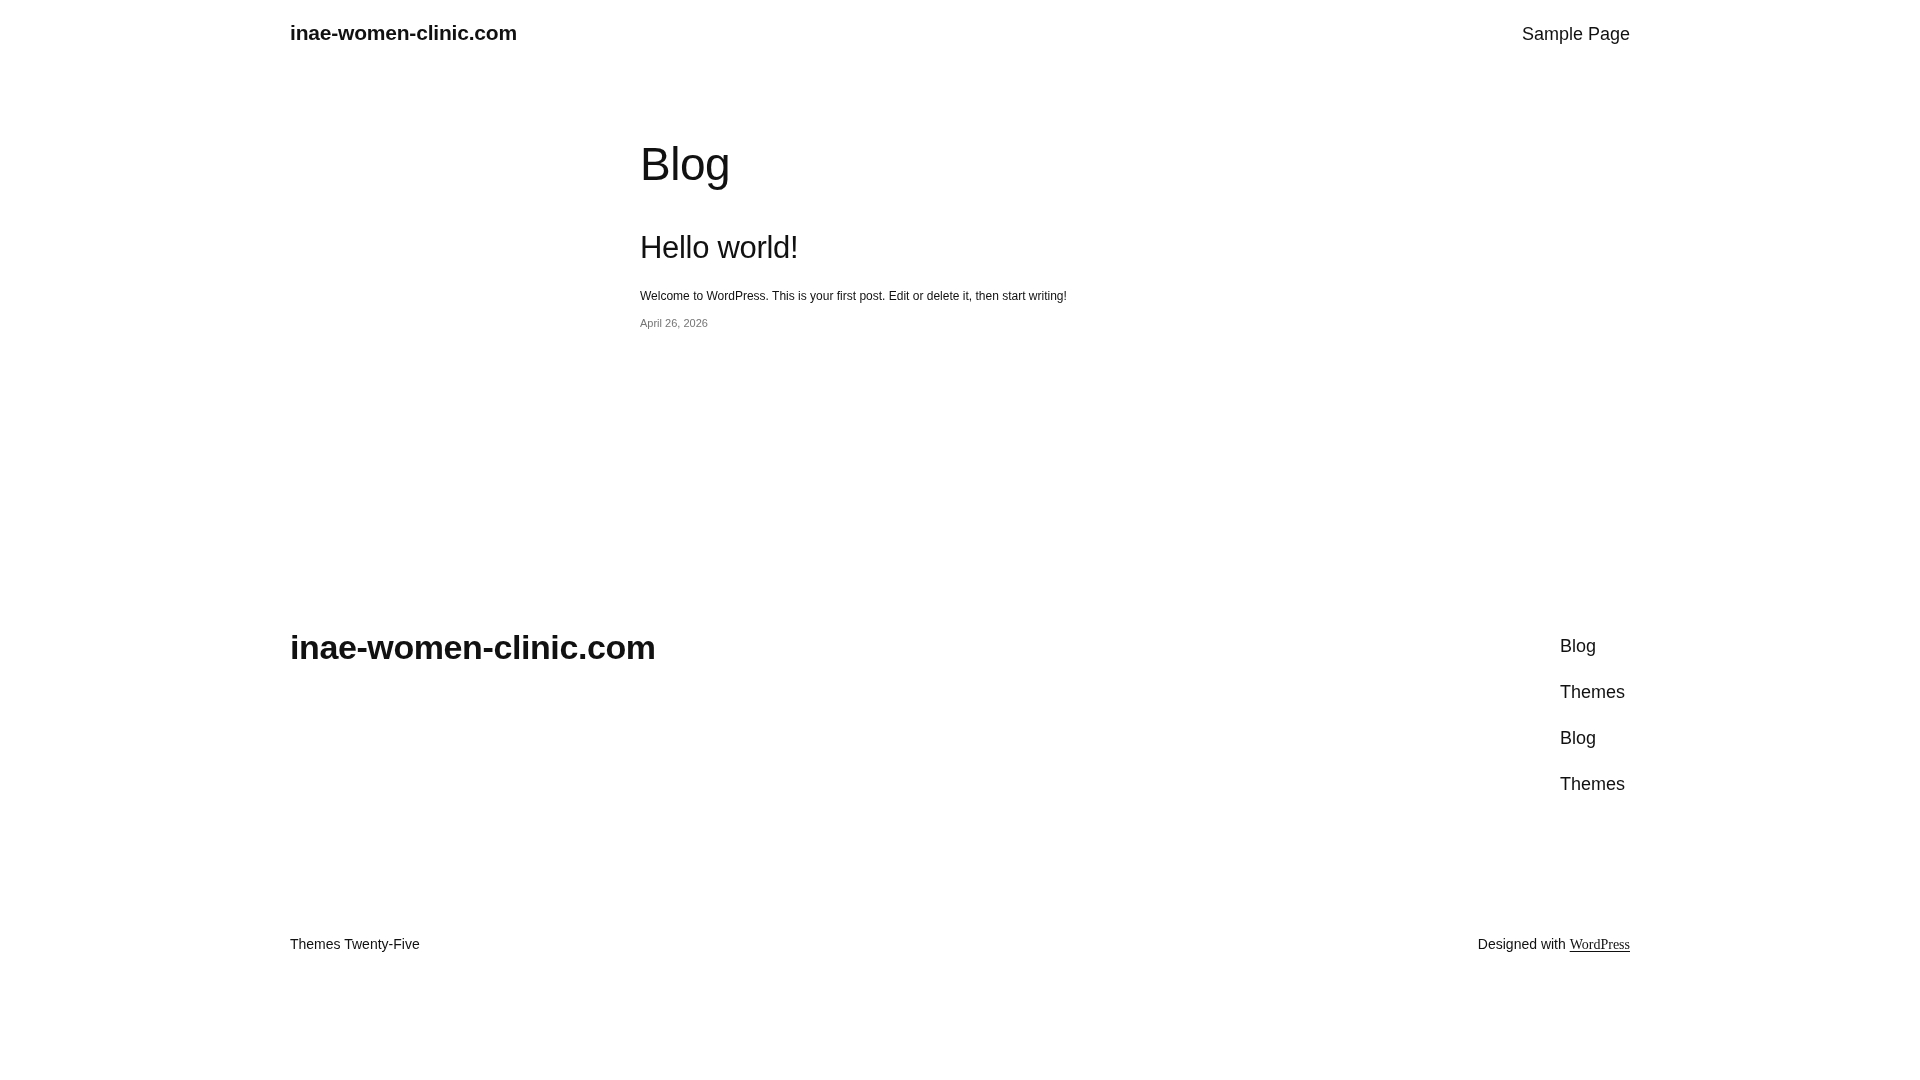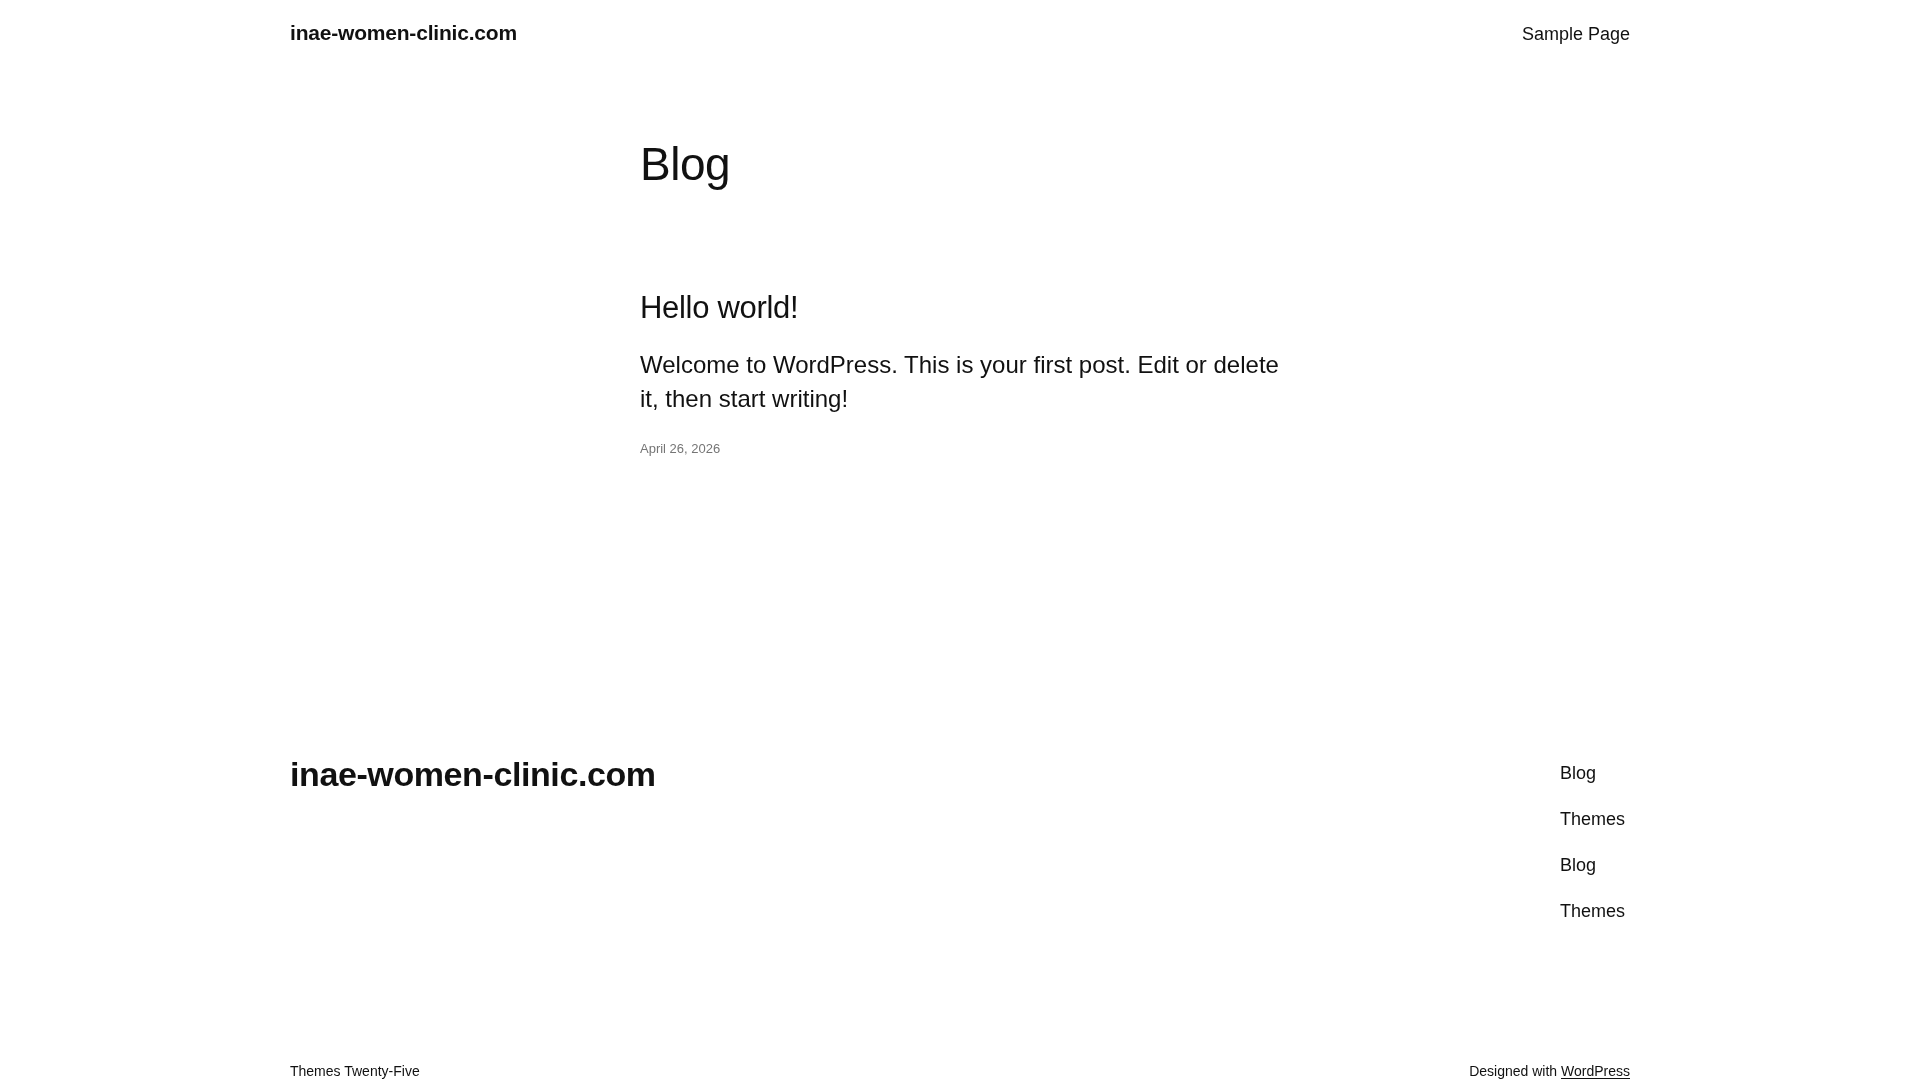--- a/index.html
+++ b/index.html
@@ -46,36 +46,36 @@
     padding-left: 350px;
   }
   .page-title {
     margin: 92px 0 0 0;
     font-size: 46px;
     font-weight: 400;
     line-height: 1.15;
     letter-spacing: -0.5px;
   }
   .post-title {
-    margin: 100px 0 0 0;
+    margin: 40px 0 0 0;
     font-size: 31px;
     font-weight: 400;
     line-height: 1.15;
     letter-spacing: -0.3px;
   }
   .post-excerpt {
     margin: 22px 0 0 0;
-    font-size: 24px;
+    font-size: 12px;
     font-weight: 400;
     line-height: 1.4;
     max-width: 660px;
   }
   .post-date {
-    margin: 26px 0 0 0;
-    font-size: 13px;
+    margin: 12px 0 0 0;
+    font-size: 11px;
     font-weight: 400;
     color: #757575;
   }
 
   
   .site-footer {
     margin-top: 300px;
     display: flex;
     justify-content: space-between;
     align-items: flex-start;
@@ -113,20 +113,21 @@
     padding-bottom: 32px;
     display: flex;
     justify-content: space-between;
     align-items: baseline;
     font-size: 14px;
     line-height: 1.4;
   }
   .designed-with a {
     text-decoration: underline;
     text-underline-offset: 2px;
+    font-family: Liberation Serif, serif;
   }
 </style>
 </head>
 <body>
 
 <div class="container">
 
   <header class="site-header">
     <a class="header-site-title">inae-women-clinic.com</a>
     <nav>

